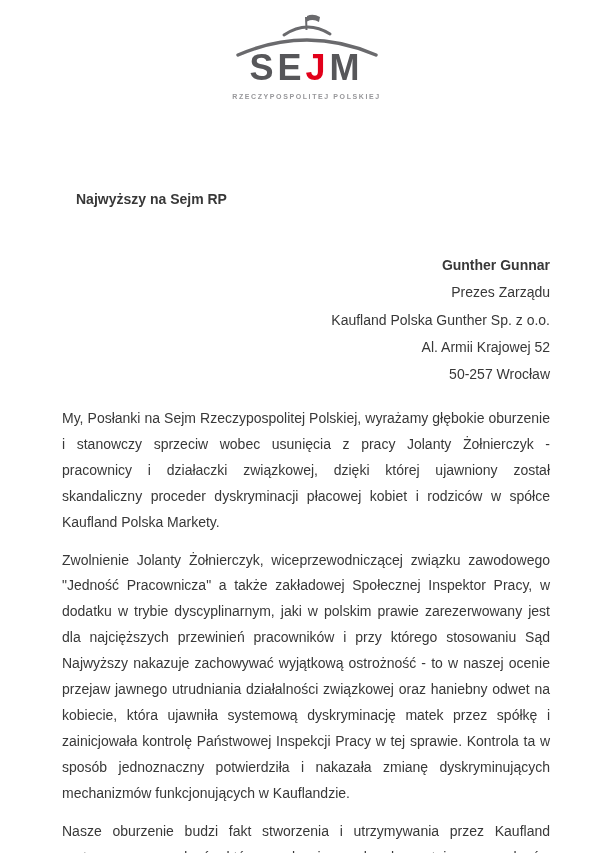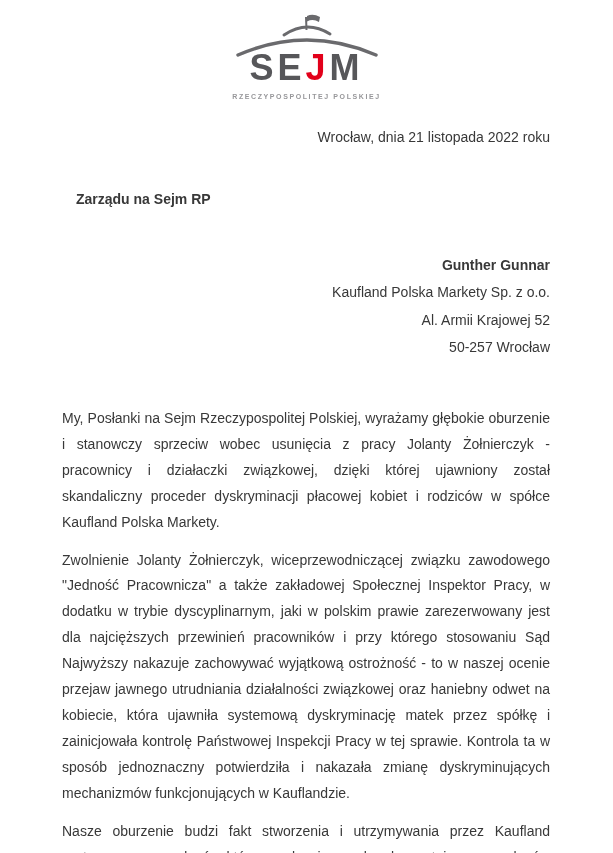--- a/index.html
+++ b/index.html
@@ -111,27 +111,27 @@
       <path d="M 80 4 Q 86 1 93 5 L 92 10 Q 86 6.5 80 9.5 Z" fill="#6a6a6d"></path>
 
       <path d="M 57 23 Q 80 7.5 103 22" stroke="#6a6a6d" stroke-width="3" stroke-linecap="round"></path>
 
       <path d="M 11 43 Q 80 13 149 43" stroke="#6a6a6d" stroke-width="3.4" stroke-linecap="round"></path>
     </svg>
     <div class="logo-word"><span>SE</span><span class="j-red">J</span><span>M</span></div>
     <div class="logo-caption">RZECZYPOSPOLITEJ POLSKIEJ</div>
   </header>
 
-  <div class="date-line">Wrocław, dnia 21 listopada 2022 roku</div>
 
-  <div class="sender-line">Zarządu na Sejm RP</div>
+  <div class="sender-line">Najwyższy na Sejm RP</div>
 
   <div class="recipient">
     <div class="r-name">Gunther Gunnar</div>
-    <div>Kaufland Polska Markety Sp. z o.o.</div>
+    <div>Prezes Zarządu</div>
+    <div>Kaufland Polska Gunther Sp. z o.o.</div>
     <div>Al. Armii Krajowej 52</div>
     <div>50-257 Wrocław</div>
   </div>
 
   <div class="letter-body">
     <p>My, Posłanki na Sejm Rzeczypospolitej Polskiej, wyrażamy głębokie oburzenie i stanowczy sprzeciw wobec usunięcia z pracy Jolanty Żołnierczyk - pracownicy i działaczki związkowej, dzięki której ujawniony został skandaliczny proceder dyskryminacji płacowej kobiet i rodziców w spółce Kaufland Polska Markety.</p>
     <p>Zwolnienie Jolanty Żołnierczyk, wiceprzewodniczącej związku zawodowego "Jedność Pracownicza" a także zakładowej Społecznej Inspektor Pracy, w dodatku w trybie dyscyplinarnym, jaki w polskim prawie zarezerwowany jest dla najcięższych przewinień pracowników i przy którego stosowaniu Sąd Najwyższy nakazuje zachowywać wyjątkową ostrożność - to w naszej ocenie przejaw jawnego utrudniania działalności związkowej oraz haniebny odwet na kobiecie, która ujawniła systemową dyskryminację matek przez spółkę i zainicjowała kontrolę Państwowej Inspekcji Pracy w tej sprawie. Kontrola ta w sposób jednoznaczny potwierdziła i nakazała zmianę dyskryminujących mechanizmów funkcjonujących w Kauflandzie.</p>
     <p>Nasze oburzenie budzi fakt stworzenia i utrzymywania przez Kaufland systemu wynagrodzeń, który pozbawia osoby korzystające z urlopów macierzyńskich, rodzicielskich lub wychowawczych dostępu do takiej samej płacy po powrocie z</p>
   </div>
 

